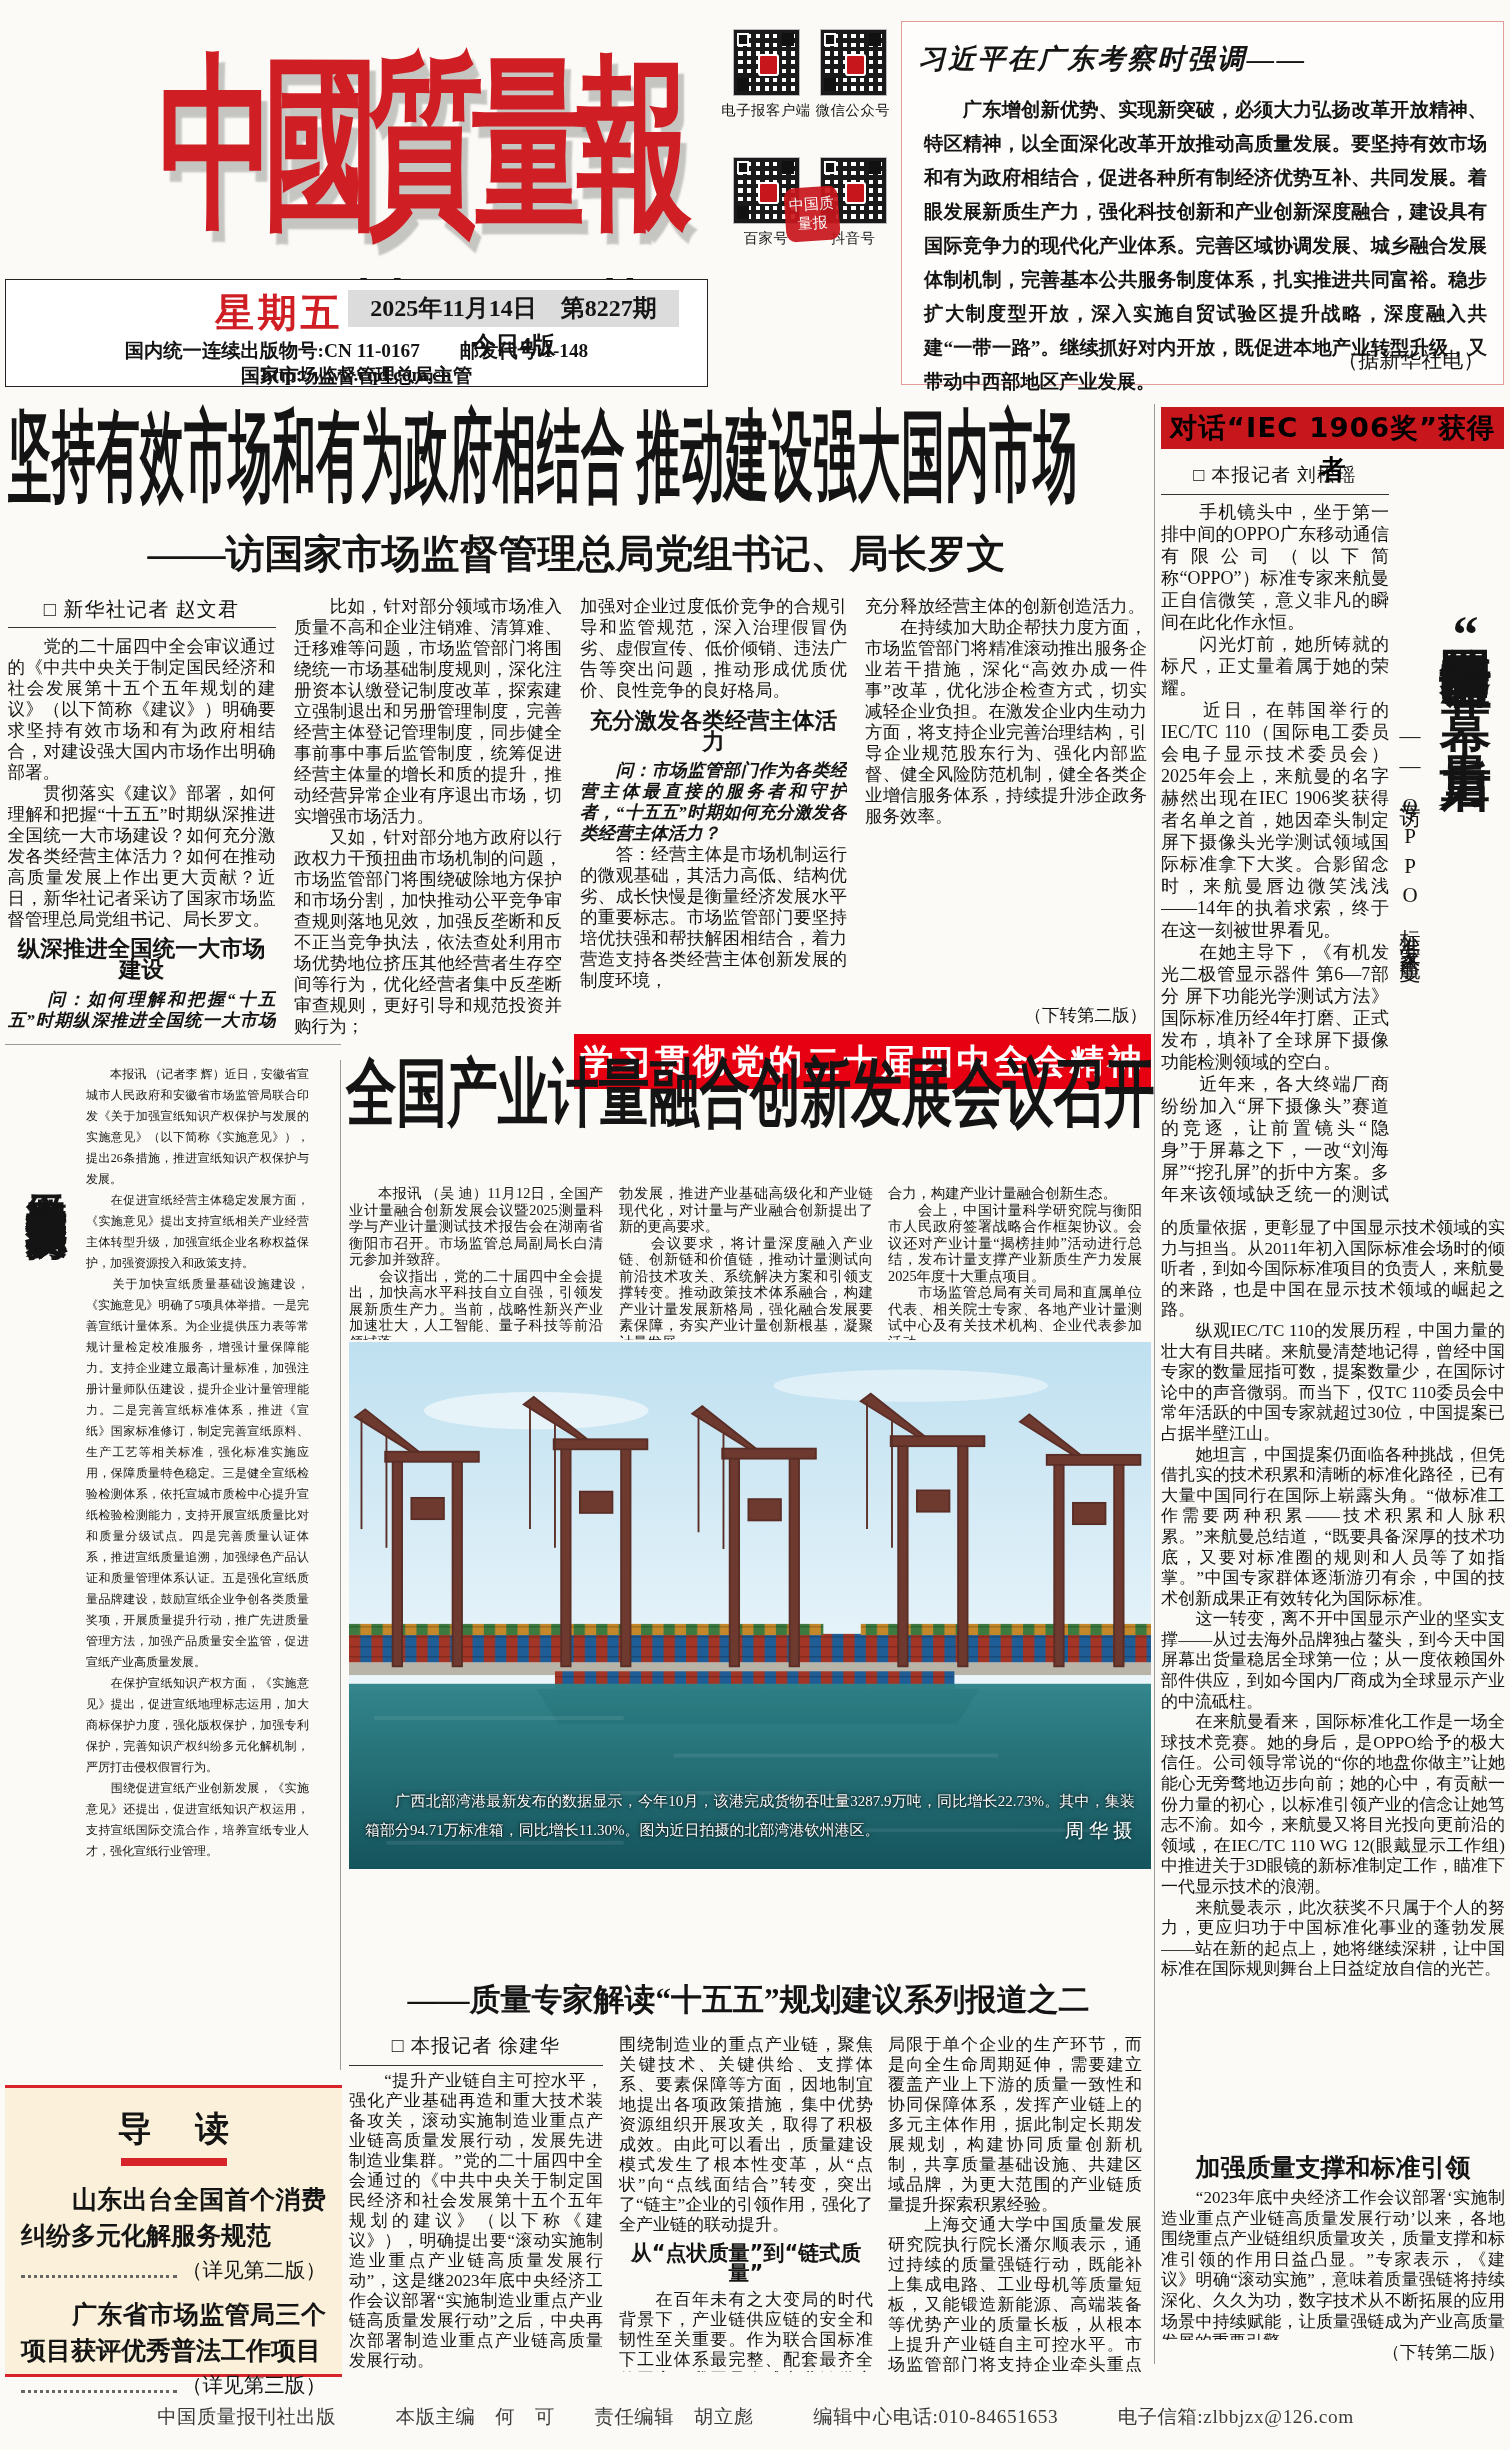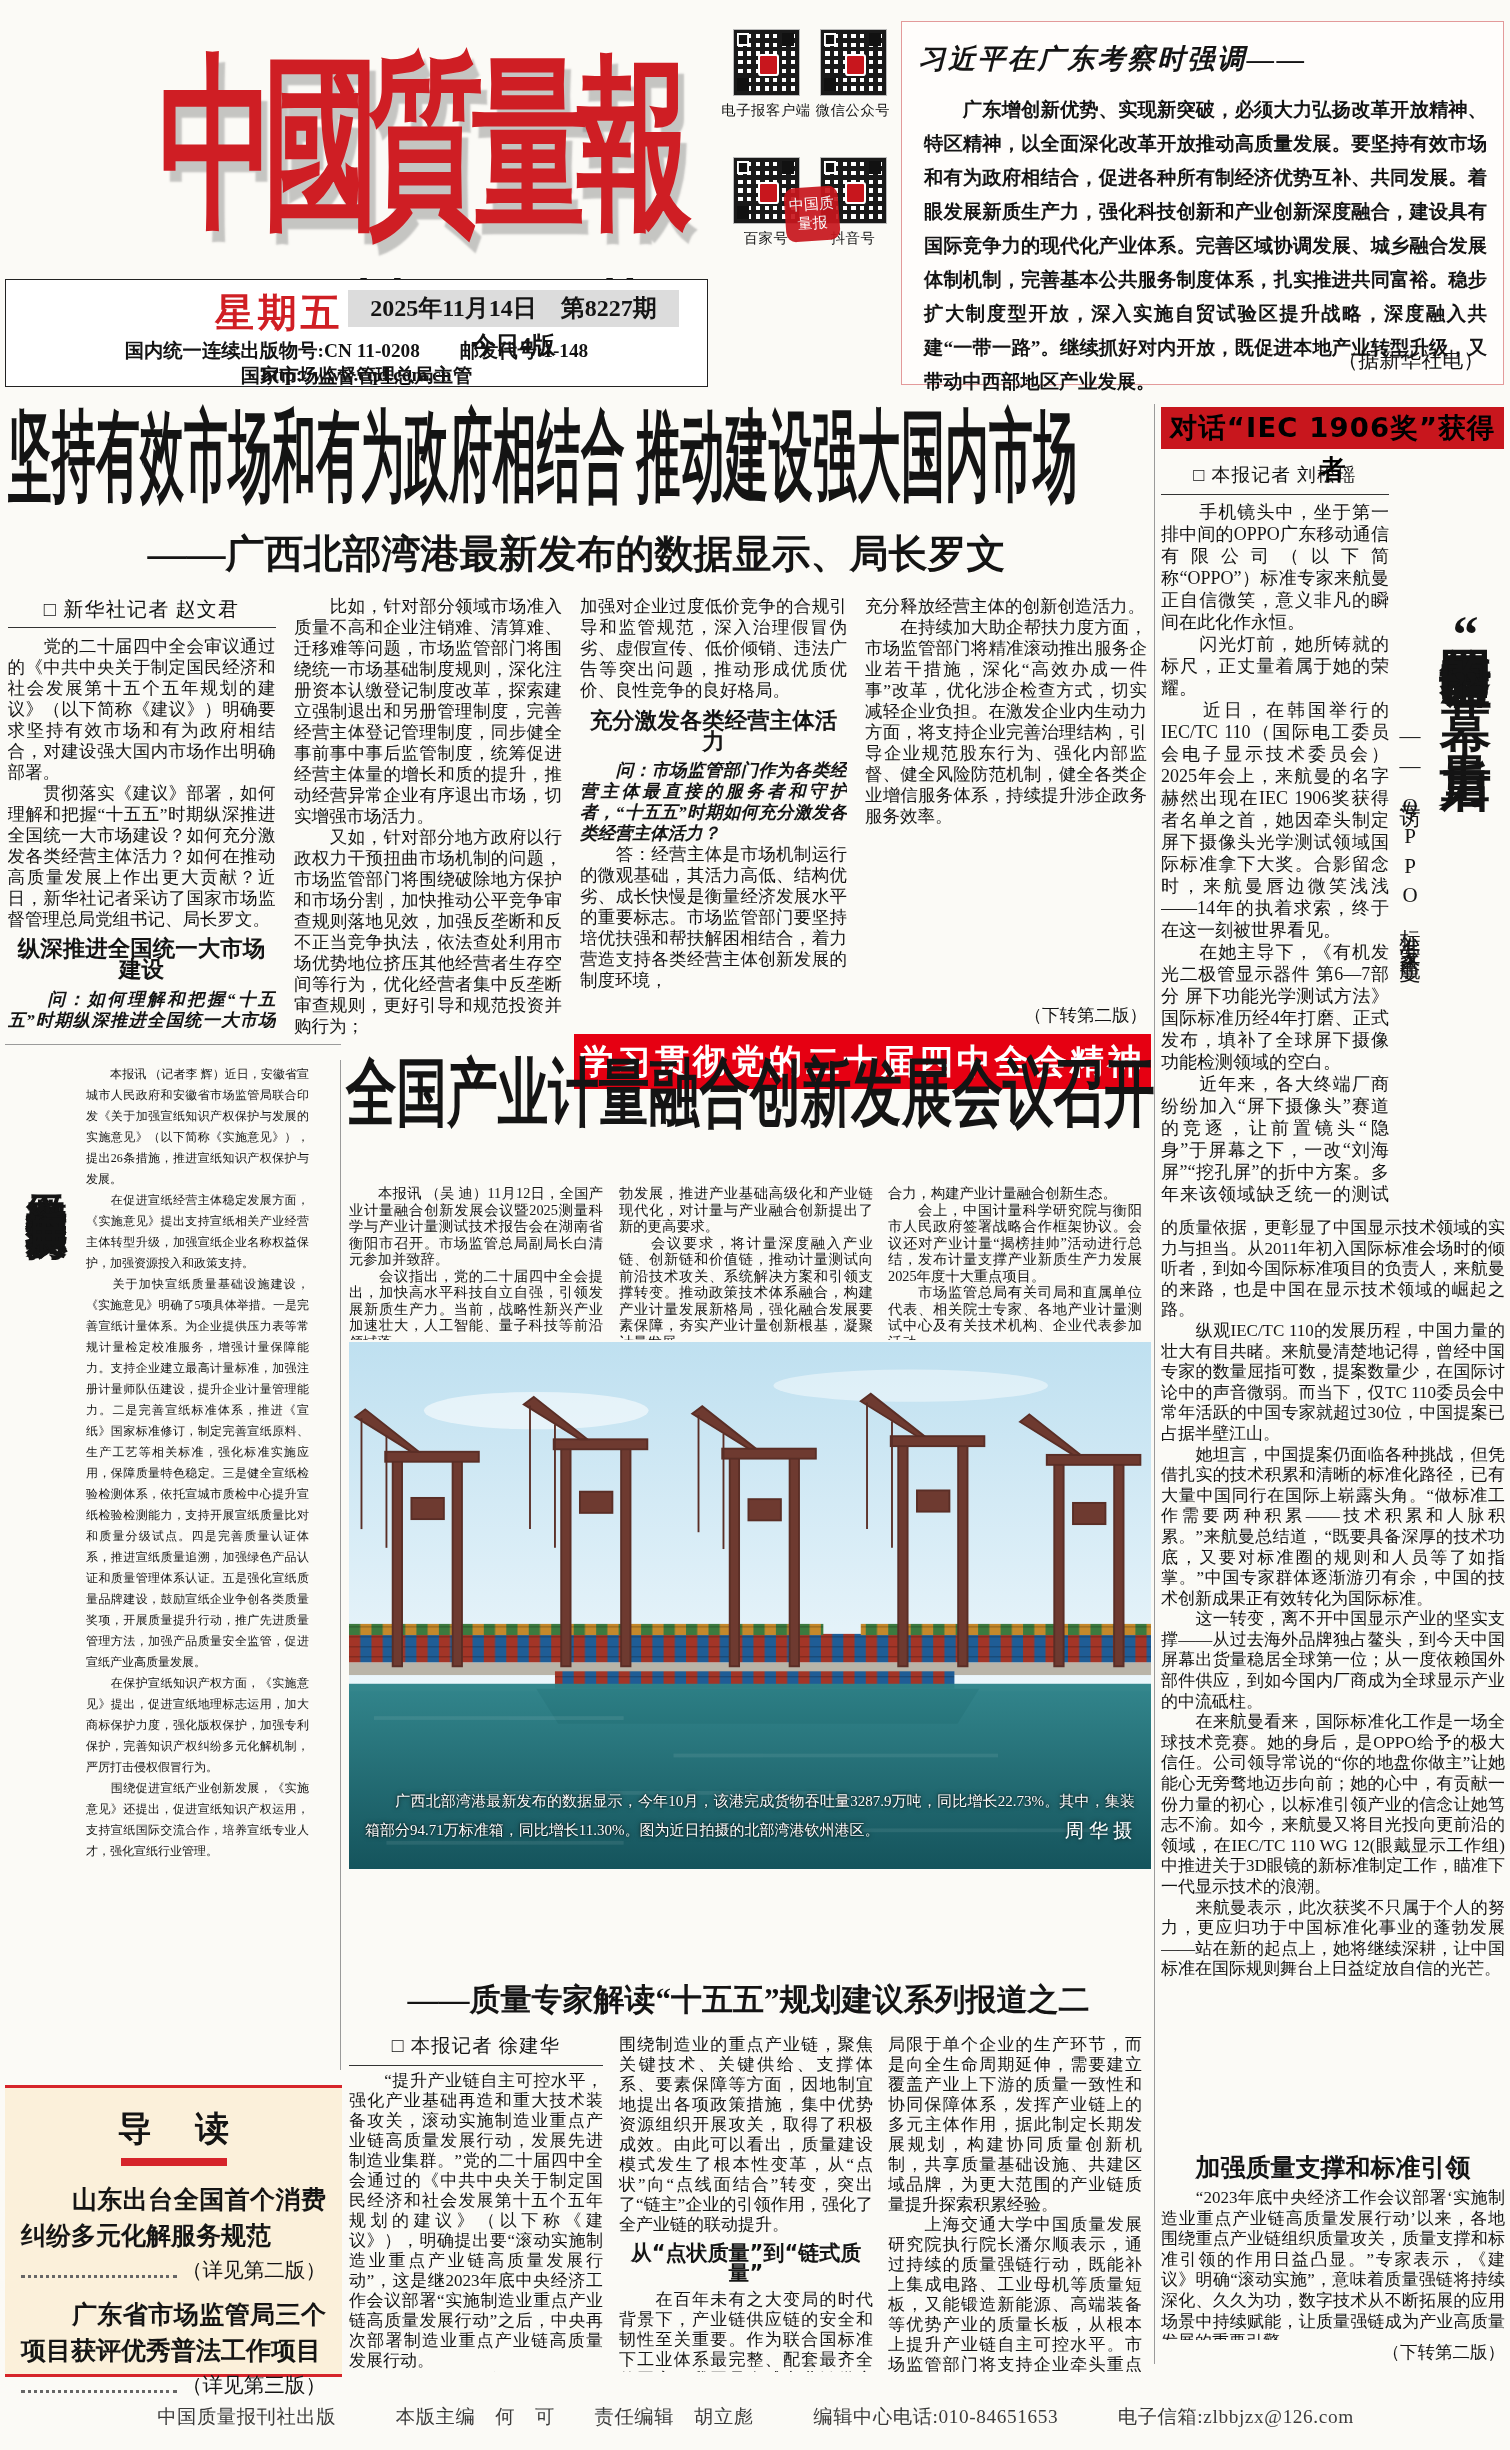--- a/index.html
+++ b/index.html
@@ -157,35 +157,35 @@
   <div class="qr-item" id="qr4">
     <div class="qr"></div>
     <span class="qr-label">抖音号</span>
   </div>
   <div id="m-seal">中国质量报</div>
 
   <div id="dl-box">
     <div id="dl-weekday">星期五</div>
     <div id="dl-issue">2025年11月14日　第8227期　今日4版</div>
     <div id="dl-pub">
-      <span>国内统一连续出版物号:CN 11-0208</span>
+      <span>国内统一连续出版物号:CN 11-0167</span>
       <span>邮发代号:1-148</span>
       <span>http://www.cqd.com.cn</span>
     </div>
     <div id="dl-sup">国家市场监督管理总局主管</div>
   </div>
 
   <div id="xi-box">
     <div id="xi-kicker">习近平在广东考察时强调——</div>
     <div id="xi-body" class="pre">　　广东增创新优势、实现新突破，必须大力弘扬改革开放精神、特区精神，以全面深化改革开放推动高质量发展。要坚持有效市场和有为政府相结合，促进各种所有制经济优势互补、共同发展。着眼发展新质生产力，强化科技创新和产业创新深度融合，建设具有国际竞争力的现代化产业体系。完善区域协调发展、城乡融合发展体制机制，完善基本公共服务制度体系，扎实推进共同富裕。稳步扩大制度型开放，深入实施自贸试验区提升战略，深度融入共建“一带一路”。继续抓好对内开放，既促进本地产业转型升级，又带动中西部地区产业发展。</div>
     <div id="xi-credit">（据新华社电）</div>
   </div>
 
   <div id="ld-hl"><span>坚持有效市场和有为政府相结合  推动建设强大国内市场</span></div>
-  <div id="ld-dek">——广西北部湾港最新发布的数据显示、局长罗文</div>
+  <div id="ld-dek">——访国家市场监督管理总局党组书记、局长罗文</div>
 
   <div id="lc1" class="lead-col">
     <div class="byline">□ 新华社记者 赵文君</div>
     <div class="pre">　　党的二十届四中全会审议通过的《中共中央关于制定国民经济和社会发展第十五个五年规划的建议》（以下简称《建议》）明确要求坚持有效市场和有为政府相结合，对建设强大国内市场作出明确部署。
 　　贯彻落实《建议》部署，如何理解和把握“十五五”时期纵深推进全国统一大市场建设？如何充分激发各类经营主体活力？如何在推动高质量发展上作出更大贡献？近日，新华社记者采访了国家市场监督管理总局党组书记、局长罗文。</div>
     <div class="col-sub">纵深推进全国统一大市场建设</div>
     <div class="pre qa-q">　　问：如何理解和把握“十五五”时期纵深推进全国统一大市场建设？</div>
 
   </div>
   <div id="lc2" class="lead-col pre">　　比如，针对部分领域市场准入质量不高和企业注销难、清算难、迁移难等问题，市场监管部门将围绕统一市场基础制度规则，深化注册资本认缴登记制度改革，探索建立强制退出和另册管理制度，完善经营主体登记管理制度，同步健全事前事中事后监管制度，统筹促进经营主体量的增长和质的提升，推动经营异常企业有序退出市场，切实增强市场活力。

